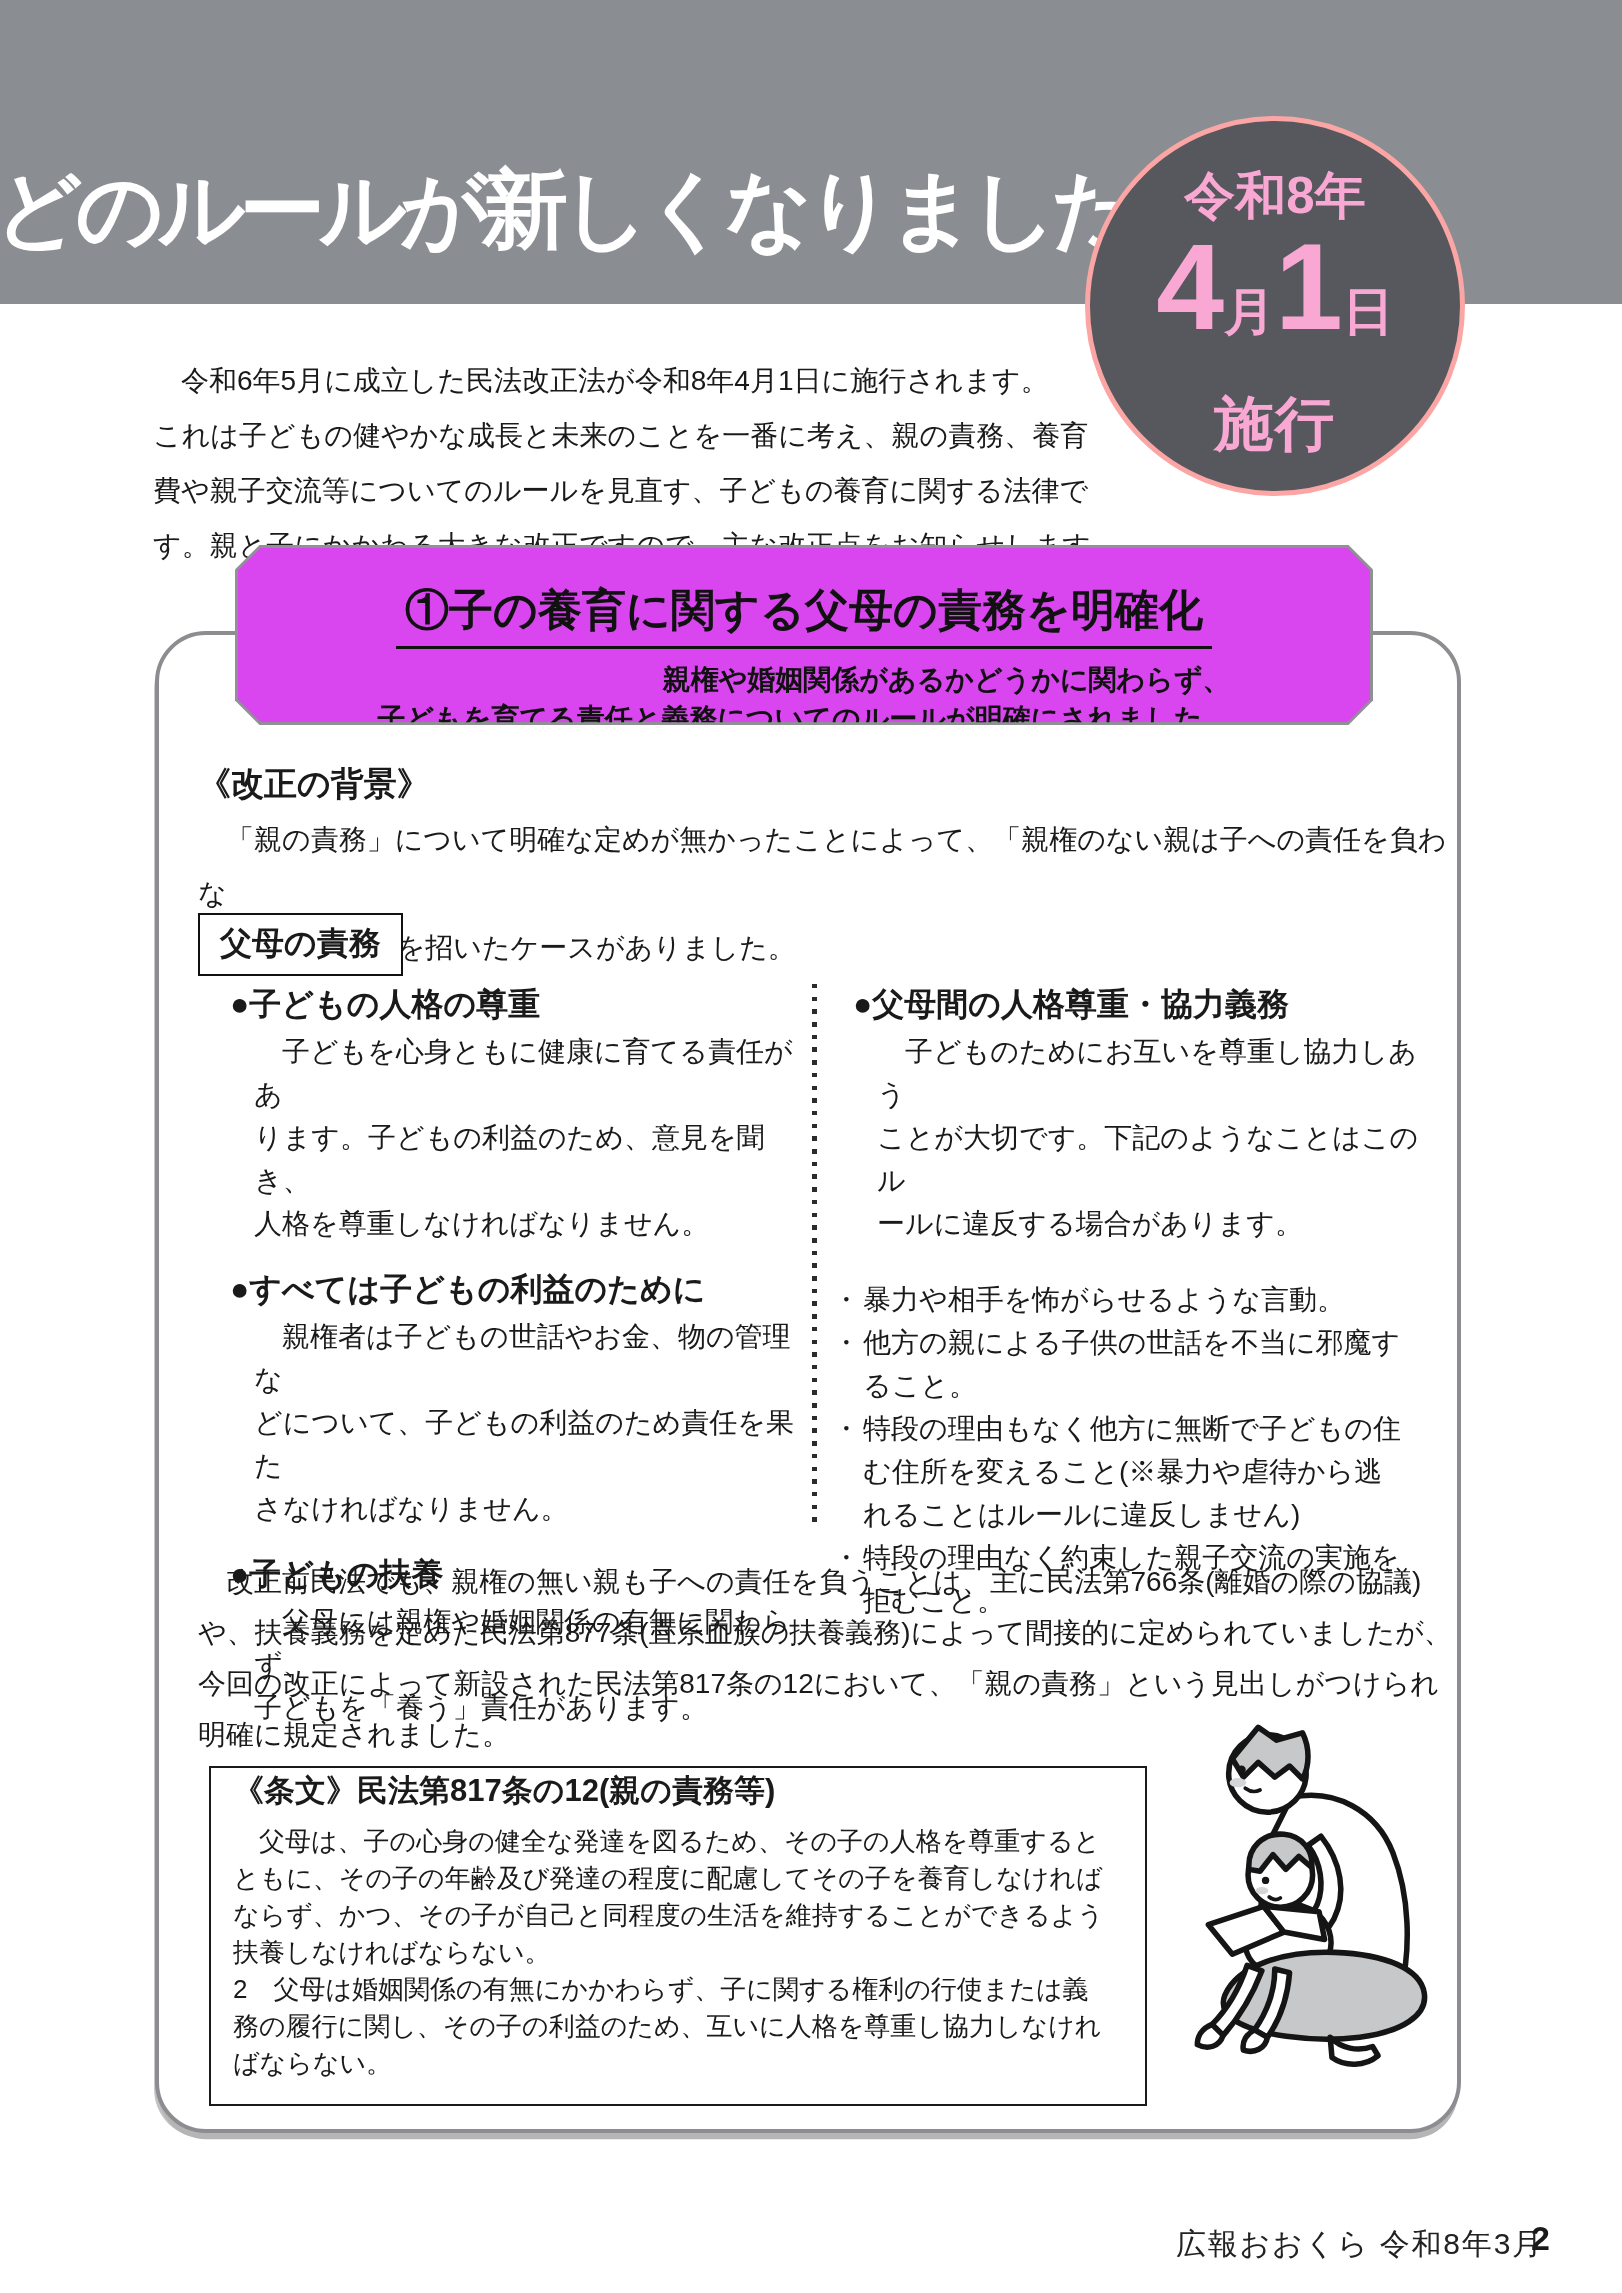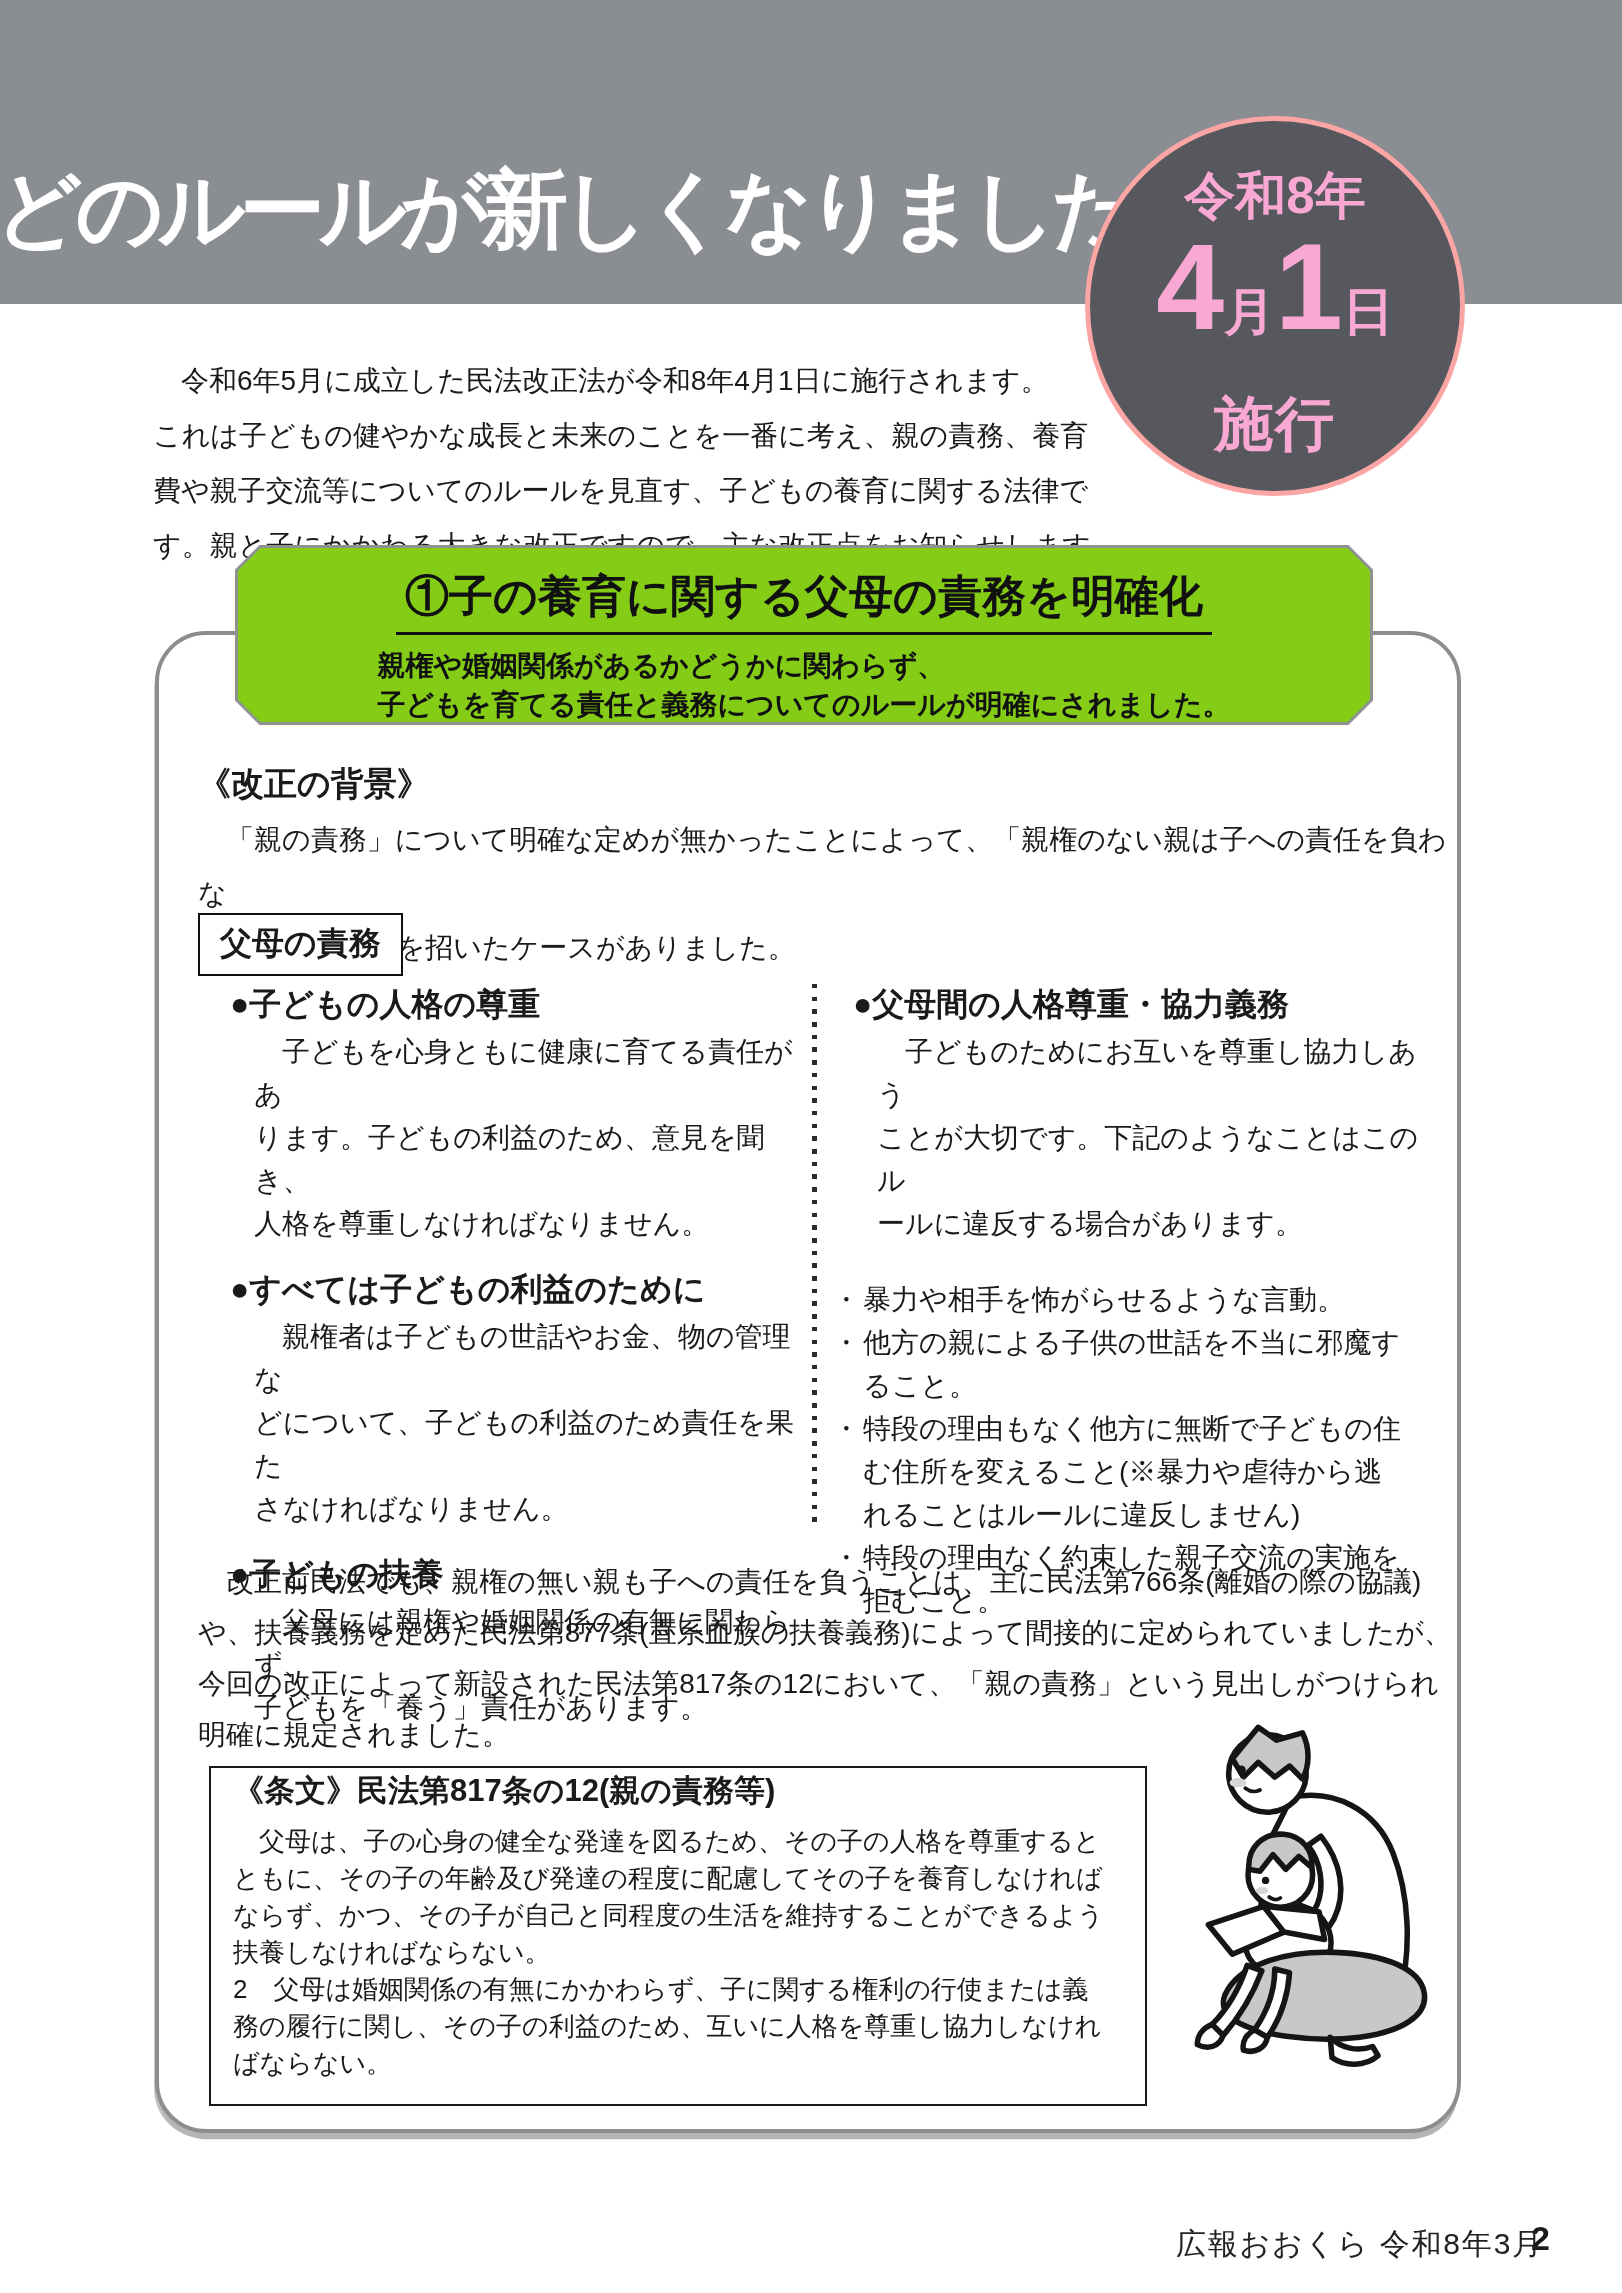--- a/index.html
+++ b/index.html
@@ -63,35 +63,35 @@
 
   
   .section-header-outer {
     left: 235px; top: 545px; width: 1138px; height: 180px;
     background: #8f9194;
     clip-path: polygon(24.5px 0, calc(100% - 24.5px) 0, 100% 24.5px, 100% calc(100% - 24.5px), calc(100% - 24.5px) 100%, 24.5px 100%, 0 calc(100% - 24.5px), 0 24.5px);
     z-index: 6;
   }
   .section-header-inner {
     position: absolute; inset: 2.7px;
-    background: #84cc16;
+    background: #d946ef;
     clip-path: polygon(23px 0, calc(100% - 23px) 0, 100% 23px, 100% calc(100% - 23px), calc(100% - 23px) 100%, 23px 100%, 0 calc(100% - 23px), 0 23px);
     display: flex; flex-direction: column; align-items: center;
-    padding-top: 22px;
+    padding-top: 36px;
   }
   .section-title {
     font-size: 44px; font-weight: 700; color: #111;
     border-bottom: 3.6px solid #111;
     padding: 0 9px 11px 9px;
     line-height: 51px;
   }
   .section-subtitle {
     margin-top: 11px;
     font-size: 28px; font-weight: 700; line-height: 39px;
-    text-align: left; color: #111;
+    text-align: right; color: #111;
   }
 
   
   .bg-heading { left: 198px; top: 762px; font-size: 33px; font-weight: 700; z-index: 7; }
   .bg-body { left: 198px; top: 813px; width: 1255px; font-size: 28px; line-height: 54px; z-index: 7; }
 
   
   .duty-label {
     left: 198px; top: 913px;
     border: 2.7px solid #111;

